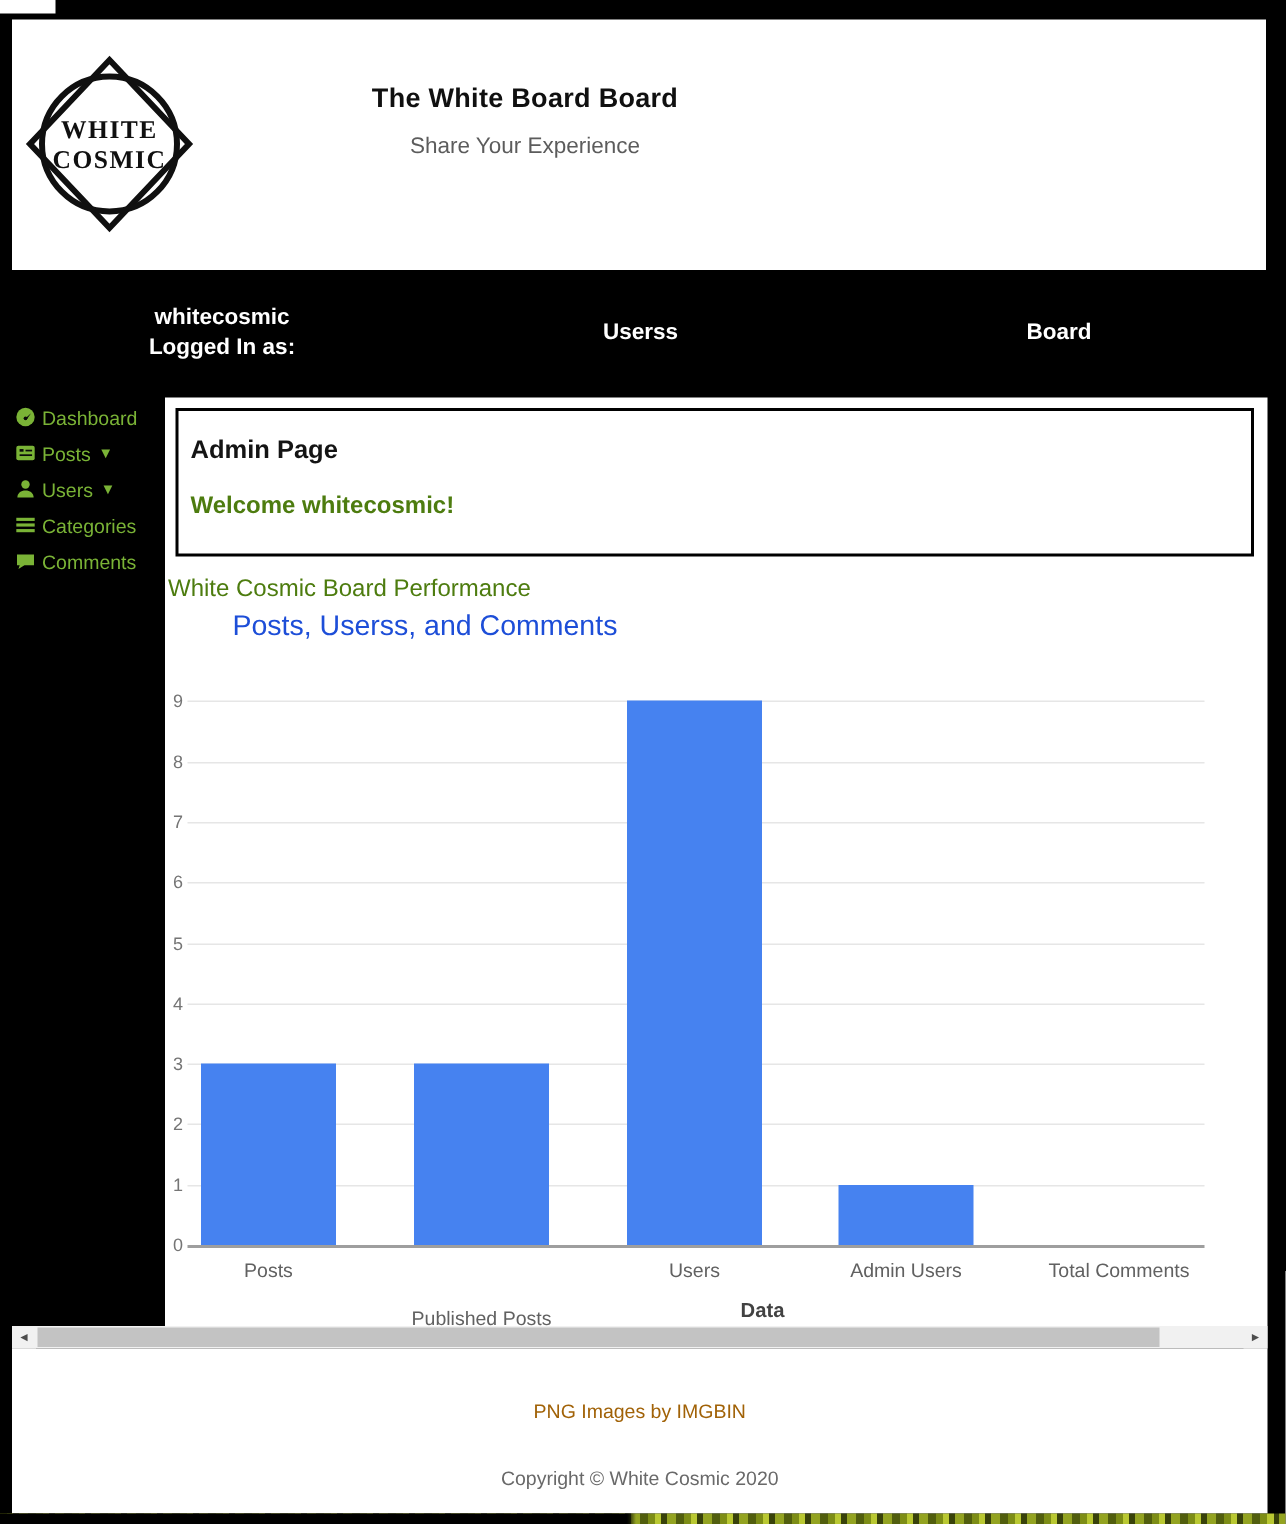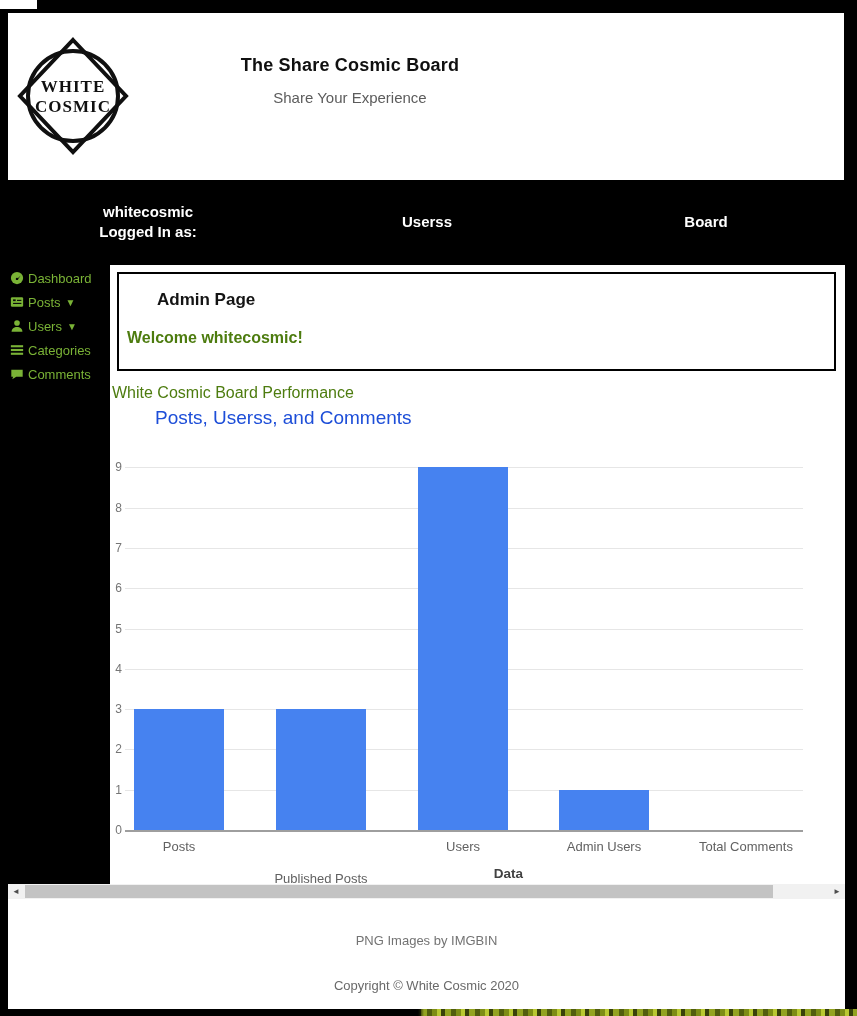--- a/index.html
+++ b/index.html
@@ -31,21 +31,21 @@
   .sidebar{left:10px;top:266px;width:98px;}
   .side-item{display:flex;align-items:center;height:24px;color:#7ab336;
     font-size:13px;cursor:pointer;white-space:nowrap;}
   .side-item svg{margin-right:4px;flex:none;}
   .caret{margin-left:5px;font-size:10px;color:#7ab336;}
 
   
   .main{left:110px;top:265px;width:735px;height:619px;background:#fff;}
   .admin-box{left:7px;top:7px;width:719px;height:99px;border:2px solid #000;
     box-sizing:border-box;background:#fff;}
-  .admin-title{position:absolute;left:8px;top:16px;font-size:17px;font-weight:bold;color:#141414;margin-left:30px;}
+  .admin-title{position:absolute;left:8px;top:16px;font-size:17px;font-weight:bold;color:#141414;}
   .welcome-msg{position:absolute;left:8px;top:55px;font-size:16px;font-weight:bold;color:#4d7c0f;}
 
   .chart-title{left:2px;top:119px;font-size:16px;color:#4d7c0f;}
   .chart-subtitle{left:2px;top:142px;font-size:19px;color:#1d4ed8;margin-left:43px;}
 
   .gridline{background:#e6e6e6;height:1px;}
   .gridline.base{background:#9e9e9e;height:2px;}
   .ytick{width:12px;text-align:right;font-size:12px;color:#757575;}
   .bar{background:#4682f0;}
   .xlabel{text-align:center;font-size:13px;color:#616161;}
@@ -58,21 +58,21 @@
     display:flex;align-items:center;justify-content:center;cursor:pointer;}
   .hs-btn span{font-size:8px;color:#4d4d4d;line-height:1;}
   .hs-left{left:0;}
   .hs-right{right:0;}
   .hs-thumb{position:absolute;left:17px;top:1px;width:748px;height:13px;
     background:#c3c3c3;cursor:pointer;}
 
   
   .footer{left:8px;top:899px;width:837px;height:110px;background:#fff;}
   .footer-credit{position:absolute;left:0;top:34px;width:100%;text-align:center;
-    font-size:13px;color:#737373;cursor:pointer;}
+    font-size:13px;color:#a16207;cursor:pointer;}
   .footer-copy{position:absolute;left:0;top:79px;width:100%;text-align:center;
     font-size:13px;color:#696969;}
 
   
   .bottom-strip{left:0;top:1009px;width:857px;height:7px;
     background:
       linear-gradient(90deg,#000 0 418px,rgba(0,0,0,0) 424px),
       repeating-linear-gradient(90deg,#7d8d16 0 5px,#b9c832 5px 9px,#38420a 9px 13px,#93a321 13px 19px,#515e0e 19px 24px);}
 </style>
 </head>
@@ -83,21 +83,21 @@
 <div class="abs header">
   <svg class="abs logo" viewBox="0 0 118 124" xmlns="http://www.w3.org/2000/svg">
     <g fill="none" stroke="#101010">
       <path d="M59 6 L112 62 L59 118 L6 62 Z" stroke-width="4"></path>
       <circle cx="59" cy="62" r="45" stroke-width="4"></circle>
     </g>
     <text x="59" y="58" text-anchor="middle" font-family="Liberation Serif, serif" font-size="17" font-weight="bold" fill="#101010" letter-spacing="1">WHITE</text>
     <text x="59" y="78" text-anchor="middle" font-family="Liberation Serif, serif" font-size="17" font-weight="bold" fill="#101010" letter-spacing="1">COSMIC</text>
   </svg>
   <div class="abs header-text">
-    <div class="site-title">The Share Cosmic Board</div>
+    <div class="site-title">The White Board Board</div>
     <div class="site-subtitle">Share Your Experience</div>
   </div>
 </div>
 
 <div class="abs nav-logged">
   <div>whitecosmic</div>
   <div>Logged In as:</div>
 </div>
 <div class="abs nav-link nav-logout">Userss</div>
 <div class="abs nav-link nav-board">Board</div>

